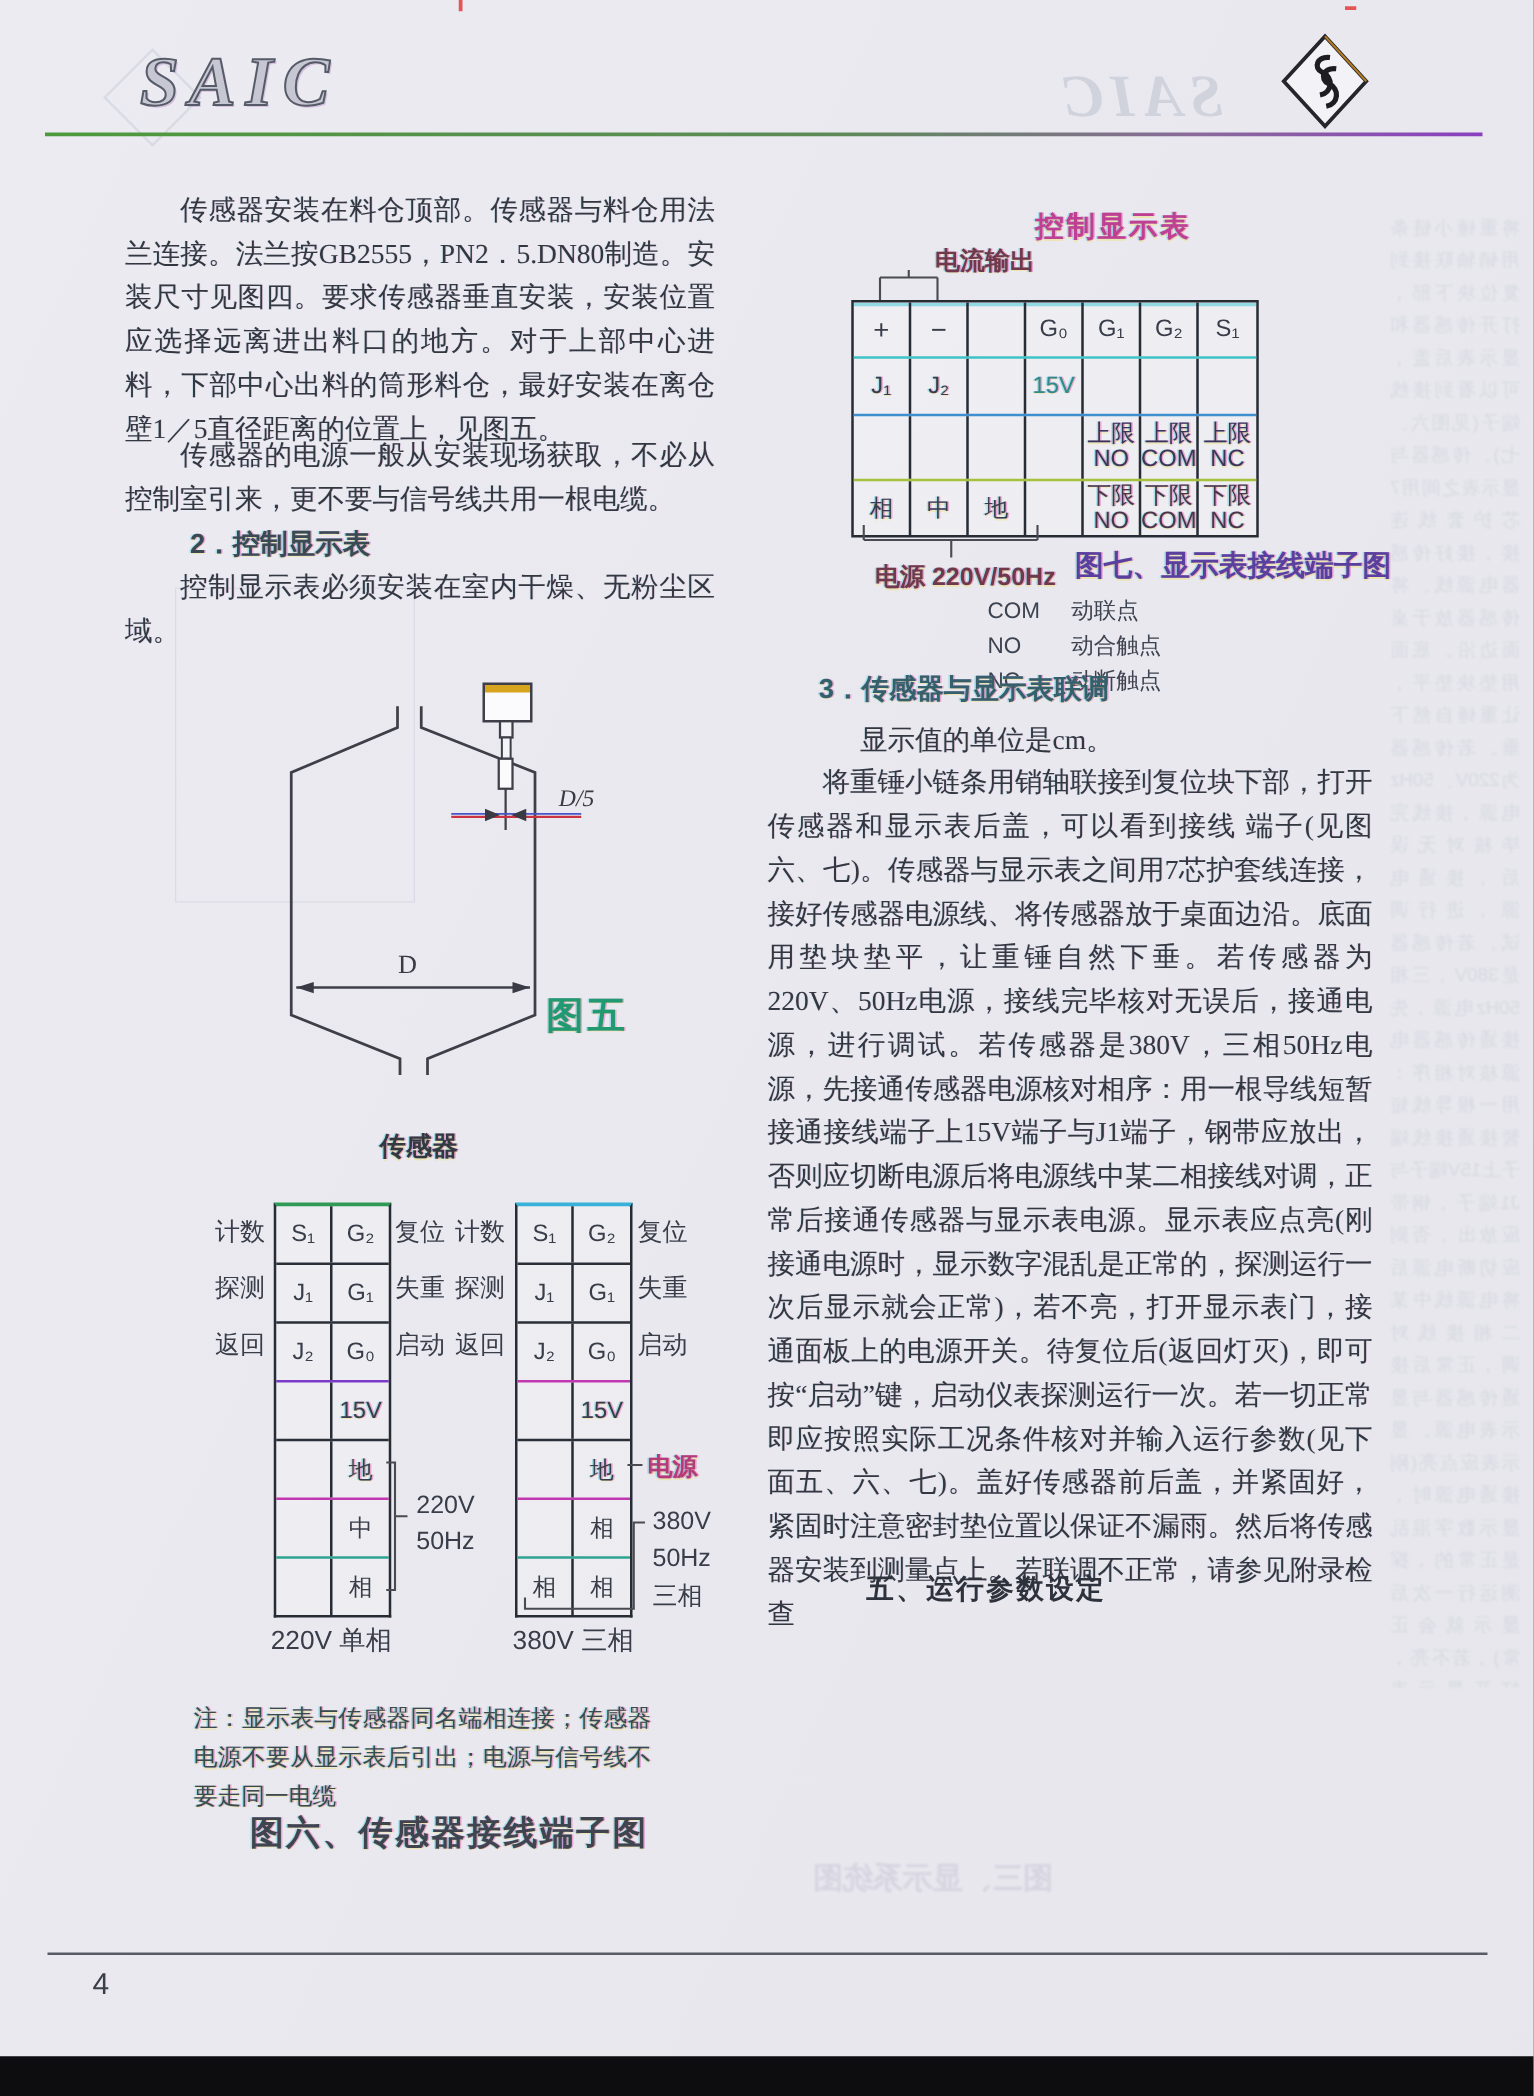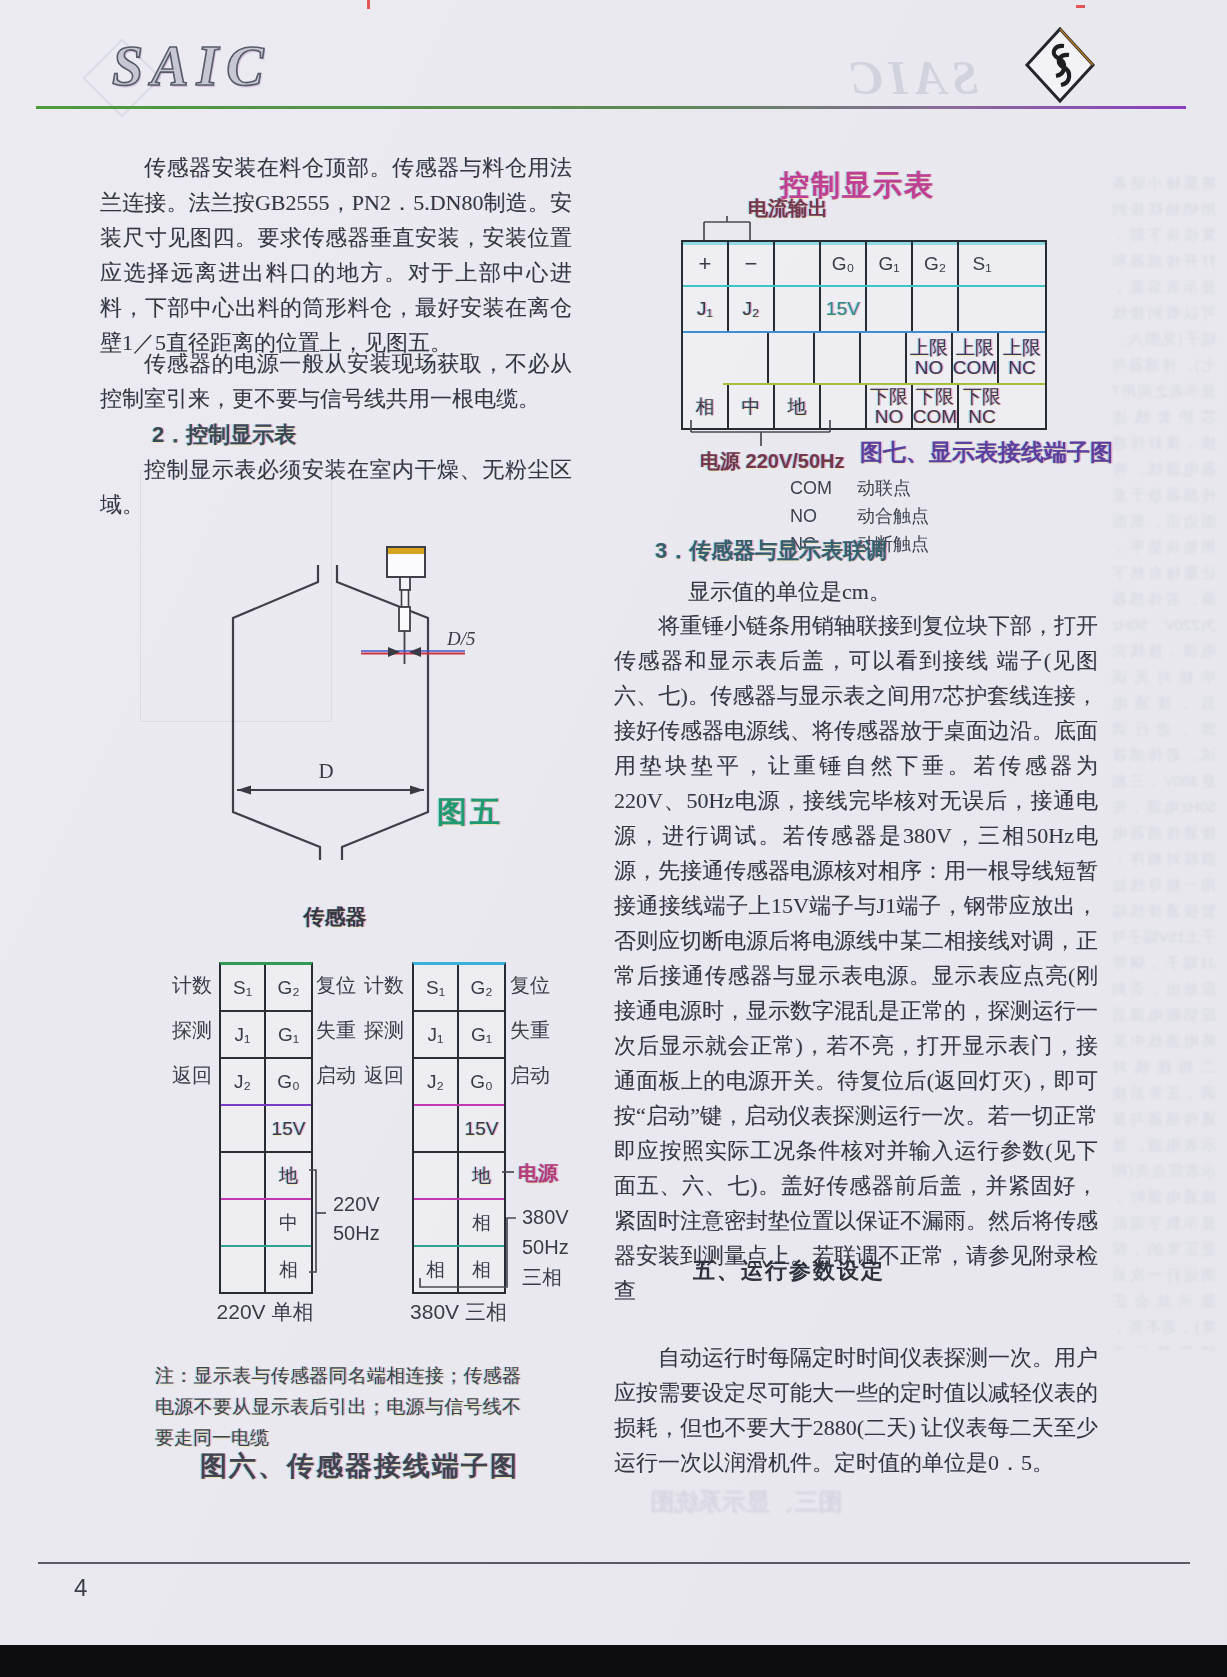--- a/index.html
+++ b/index.html
@@ -23,21 +23,21 @@
   .ghost-diamond{width:52px;height:52px;border:2px solid #a9aec2;transform:rotate(45deg);opacity:.25;}
   
   .t7{border:2.5px solid #262b34;box-shadow:inset 0 3px 0 rgba(70,200,215,.55);background:rgba(255,255,255,.25);}
   .t7row{display:grid;grid-template-columns:repeat(7,46px);}
   .t7row .c{border-right:2px solid #262b34;display:flex;align-items:center;justify-content:center;
             font-size:19px;color:#383d49;text-align:center;}
   .t7row .c:last-child{border-right:none;}
   .two{font-size:16px;line-height:20px;white-space:pre-line;}
   .sep-cyan{border-bottom:2.5px solid #3cc4c8;}
   .sep-blue{border-bottom:2.5px solid #3f8fd0;}
-  .sep-green{border-bottom:2.5px solid #a6c23c;margin-left:40px;}
+  .sep-green{border-bottom:2.5px solid #a6c23c;}
   
   .st{border:2.5px solid #262b34;background:rgba(255,255,255,.2);}
   .top-green{border-top:3px solid #2f9a55;}
   .top-cyan{border-top:3px solid #38b2d8;}
   .strow{display:grid;grid-template-columns:45px 45px;height:45px;}
   .strow .c{border-right:2px solid #262b34;display:flex;align-items:center;justify-content:center;
             font-size:19px;color:#383d49;}
   .strow .c:last-child{border-right:none;}
   .sep-dark{border-bottom:2px solid #2a2f38;}
   .sep-mag{border-bottom:2.2px solid #c238b2;}
@@ -203,21 +203,21 @@
       <path d="M216 68 H207 V137 H120 V128"></path>
     </g>
   </svg>
 
   <div class="abs" style="left:210px;top:1298px;width:110px;text-align:center;font-size:21px;color:#383d49;">220V 单相</div>
   <div class="abs" style="left:401px;top:1298px;width:115px;text-align:center;font-size:21px;color:#383d49;">380V 三相</div>
 
   <div class="abs chroma" style="left:155px;top:1360px;width:366px;font-size:19px;line-height:31px;color:#3a4a48;text-align:justify;">注：显示表与传感器同名端相连接；传感器电源不要从显示表后引出；电源与信号线不要走同一电缆</div>
   <div class="abs chroma" style="left:200px;top:1448px;font-size:27px;font-weight:bold;letter-spacing:2px;color:#3f444f;">图六、传感器接线端子图</div>
 
-  <div class="abs chroma" style="left:780px;top:166px;font-size:29px;font-weight:bold;letter-spacing:2px;color:#bf3f92;">控制显示表</div>
+  <div class="abs chroma" style="left:828px;top:166px;font-size:23px;font-weight:bold;letter-spacing:2px;color:#bf3f92;">控制显示表</div>
   <div class="abs chroma" style="left:700px;top:195px;font-size:20px;font-weight:bold;color:#70384a;padding-left:48px;">电流输出</div>
 
   <svg class="abs" style="left:696px;top:216px;" width="76" height="26" viewBox="0 0 76 26">
     <g stroke="#4a4a52" stroke-width="1.7" fill="none">
       <path d="M31 0 V6"></path>
         <path d="M8 6 H54"></path>
         <path d="M8 6 V24"></path>
         <path d="M54 6 V24"></path>
     </g>
   </svg>
@@ -289,21 +289,20 @@
   <div class="abs" style="left:790px;top:532px;font-size:18px;color:#3d4350;">
     <span style="display:inline-block;width:62px;">NC</span>
     <span>动断触点</span>
   </div>
 
   <div class="abs chroma" style="left:655px;top:536px;font-size:22px;font-weight:bold;color:#355f6b;">3．传感器与显示表联调</div>
   <div class="abs para ink noind" style="left:688px;top:574px;width:430px;">显示值的单位是cm。</div>
   <div class="abs para ink" style="left:614px;top:608px;width:484px;">将重锤小链条用销轴联接到复位块下部，打开传感器和显示表后盖，可以看到接线 端子(见图六、七)。传感器与显示表之间用7芯护套线连接，接好传感器电源线、将传感器放于桌面边沿。底面用垫块垫平，让重锤自然下垂。若传感器为220V、50Hz电源，接线完毕核对无误后，接通电源，进行调试。若传感器是380V，三相50Hz电源，先接通传感器电源核对相序：用一根导线短暂接通接线端子上15V端子与J1端子，钢带应放出，否则应切断电源后将电源线中某二相接线对调，正常后接通传感器与显示表电源。显示表应点亮(刚接通电源时，显示数字混乱是正常的，探测运行一次后显示就会正常)，若不亮，打开显示表门，接通面板上的电源开关。待复位后(返回灯灭)，即可按“启动”键，启动仪表探测运行一次。若一切正常即应按照实际工况条件核对并输入运行参数(见下面五、六、七)。盖好传感器前后盖，并紧固好，紧固时注意密封垫位置以保证不漏雨。然后将传感器安装到测量点上。若联调不正常，请参见附录检查</div>
 
   <div class="abs" style="left:693px;top:1256px;font-size:22px;font-weight:bold;letter-spacing:2px;color:#2e323c;">五、运行参数设定</div>
-  <div class="abs para ink" style="left:614px;top:1340px;width:484px;">自动运行时每隔定时时间仪表探测一次。用户应按需要设定尽可能大一些的定时值以减轻仪表的损耗，但也不要大于2880(二天) 让仪表每二天至少运行一次以润滑机件。定时值的单位是0．5。</div>
 
   <div class="abs ghost-cap" style="left:650px;top:1486px;">图三、显示系统图</div>
 
   <div class="abs" style="left:38px;top:1562px;width:1152px;height:2px;background:#5a5a64;"></div>
   <div class="abs" style="left:74px;top:1574px;font-size:24px;color:#3a3f48;">4</div>
   <div class="abs" style="left:0;top:1645px;width:1227px;height:32px;background:#0d0d10;"></div>
 
 </div>
 
 </body></html>

